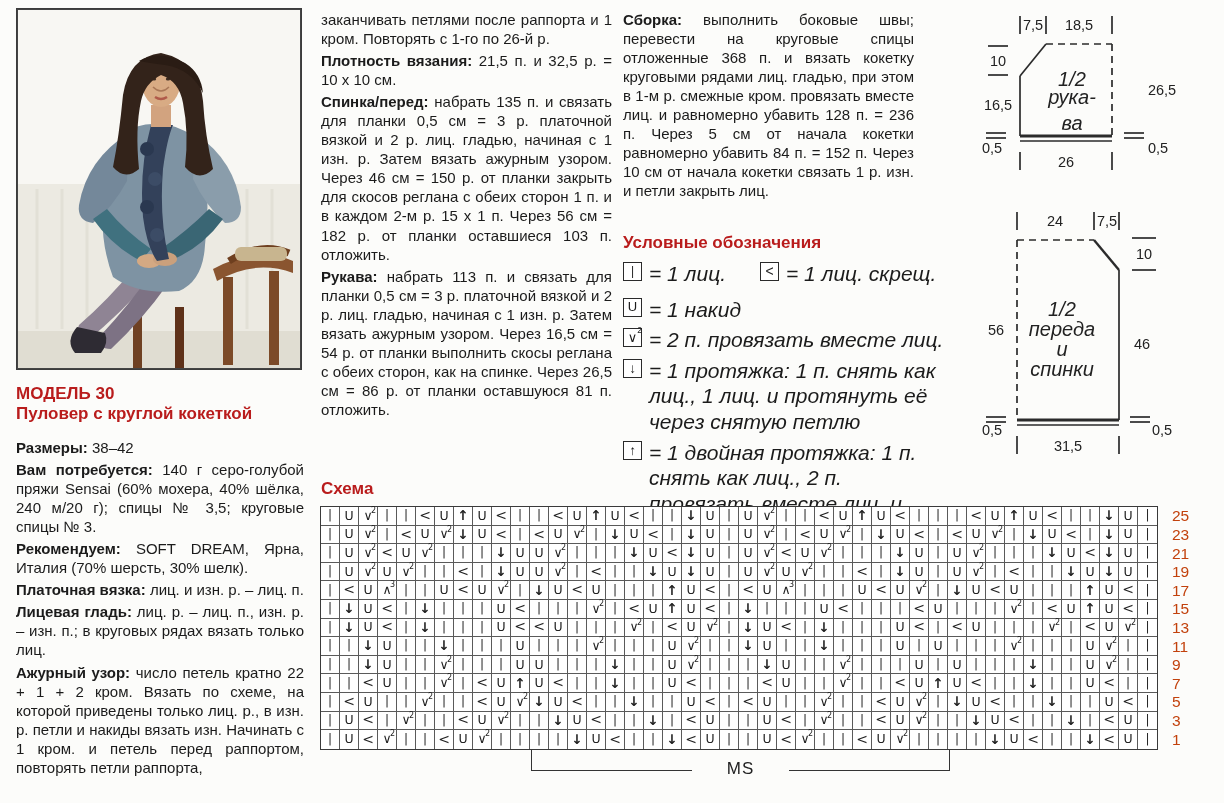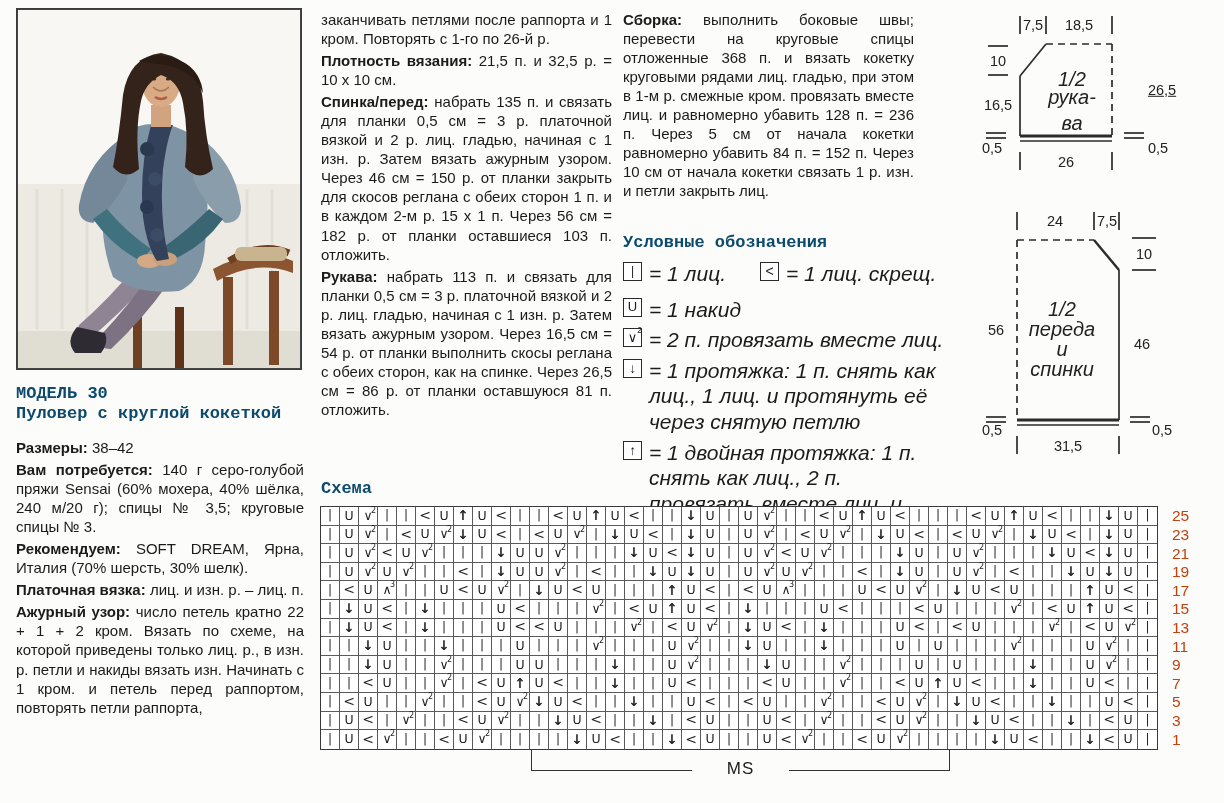--- a/index.html
+++ b/index.html
@@ -3,21 +3,21 @@
 <meta charset="utf-8">
 <style>
   * { margin:0; padding:0; box-sizing:border-box; }
   html,body { background:#e9e9e9; }
   .page {
     position:relative; width:1224px; height:803px; margin:0 auto;
     background:#fcfcfa; overflow:hidden; color:#1b1b1b;
     font-family:"Liberation Sans", sans-serif; font-size:15px; line-height:1.27;
   }
   .abs { position:absolute; }
-  .red { color:#0c4a6e;font-family:Liberation Mono, monospace; }
+  .red { color:#b91c1c; }
   h2.sec { font-size:17px; font-weight:bold; line-height:1.18; }
   .col { text-align:justify; }
   .para { margin:0 0 3px 0; }
   .para b { font-weight:bold; }
   
   .photo { border:1px solid #3c3c3c; background:#f7f6f2; }
   
   .leg-row { display:flex; gap:34px; margin-bottom:5px; }
   .leg-item { display:flex; gap:7px; margin-bottom:5px; align-items:flex-start; }
   .leg-box {
@@ -118,20 +118,21 @@
   <div class="abs" style="left:16px; top:384px; width:287px;">
     <h2 class="sec red">МОДЕЛЬ 30</h2>
     <h2 class="sec red">Пуловер с круглой кокеткой</h2>
   </div>
 
   <div class="abs col" style="left:16px; top:438px; width:288px;">
       <p class="para"><b>Размеры: </b>38–42</p>
       <p class="para"><b>Вам потребуется: </b>140 г серо-голубой пряжи Sensai (60% мохера, 40% шёлка, 240 м/20 г); спицы № 3,5; круговые спицы № 3.</p>
       <p class="para"><b>Рекомендуем: </b>SOFT DREAM, Ярна, Италия (70% шерсть, 30% шелк).</p>
       <p class="para"><b>Платочная вязка: </b>лиц. и изн. р. – лиц. п.</p>
+      <p class="para"><b>Лицевая гладь: </b>лиц. р. – лиц. п., изн. р. – изн. п.; в круговых рядах вязать только лиц.</p>
       <p class="para"><b>Ажурный узор: </b>число петель кратно 22 + 1 + 2 кром. Вязать по схеме, на которой приведены только лиц. р., в изн. р. петли и накиды вязать изн. Начинать с 1 кром. и петель перед раппортом, повторять петли раппорта,</p>
     </div>
 
   <div class="abs col" style="left:321px; top:10px; width:291px;">
       <p class="para">заканчивать петлями после раппорта и 1 кром. Повторять с 1-го по 26-й р.</p>
       <p class="para"><b>Плотность вязания: </b>21,5 п. и 32,5 р. = 10 x 10 см.</p>
       <p class="para"><b>Спинка/перед: </b>набрать 135 п. и связать для планки 0,5 см = 3 р. платочной вязкой и 2 р. лиц. гладью, начиная с 1 изн. р. Затем вязать ажурным узором. Через 46 см = 150 р. от планки закрыть для скосов реглана с обеих сторон 1 п. и в каждом 2-м р. 15 x 1 п. Через 56 см = 182 р. от планки оставшиеся 103 п. отложить.</p>
       <p class="para"><b>Рукава: </b>набрать 113 п. и связать для планки 0,5 см = 3 р. платочной вязкой и 2 р. лиц. гладью, начиная с 1 изн. р. Затем вязать ажурным узором. Через 16,5 см = 54 р. от планки выполнить скосы реглана с обеих сторон, как на спинке. Через 26,5 см = 86 р. от планки оставшуюся 81 п. отложить.</p>
     </div>
 
@@ -195,21 +196,21 @@
           <line x1="162" y1="134" x2="182" y2="134"></line>
         <line x1="58" y1="148" x2="58" y2="166"></line>
           <line x1="150" y1="148" x2="150" y2="166"></line>
       </g>
     </svg>
     <span class="slab" style="left:71px; top:21px;">7,5</span>
     <span class="slab" style="left:117px; top:21px;">18,5</span>
     <span class="slab" style="left:36px; top:57px;">10</span>
     <span class="slab" style="left:36px; top:101px;">16,5</span>
     <span class="slab" style="left:30px; top:144px;">0,5</span>
-    <span class="slab" style="left:200px; top:86px;text-decoration:underline;">26,5</span>
+    <span class="slab" style="left:200px; top:86px;">26,5</span>
     <span class="slab" style="left:196px; top:144px;">0,5</span>
     <span class="slab" style="left:104px; top:158px;">26</span>
     <span class="stitle" style="left:110px; top:76px;">1/2</span>
     <span class="stitle" style="left:110px; top:94px;">рука-</span>
     <span class="stitle" style="left:110px; top:112px;margin-top:8px;">ва</span>
   </div>
 
   <div class="schem" style="left:962px; top:192px; width:258px; height:272px;">
     <svg width="258" height="272" viewBox="0 0 258 272">
       <g stroke="#2b2b2b" stroke-width="1.7" fill="none">

